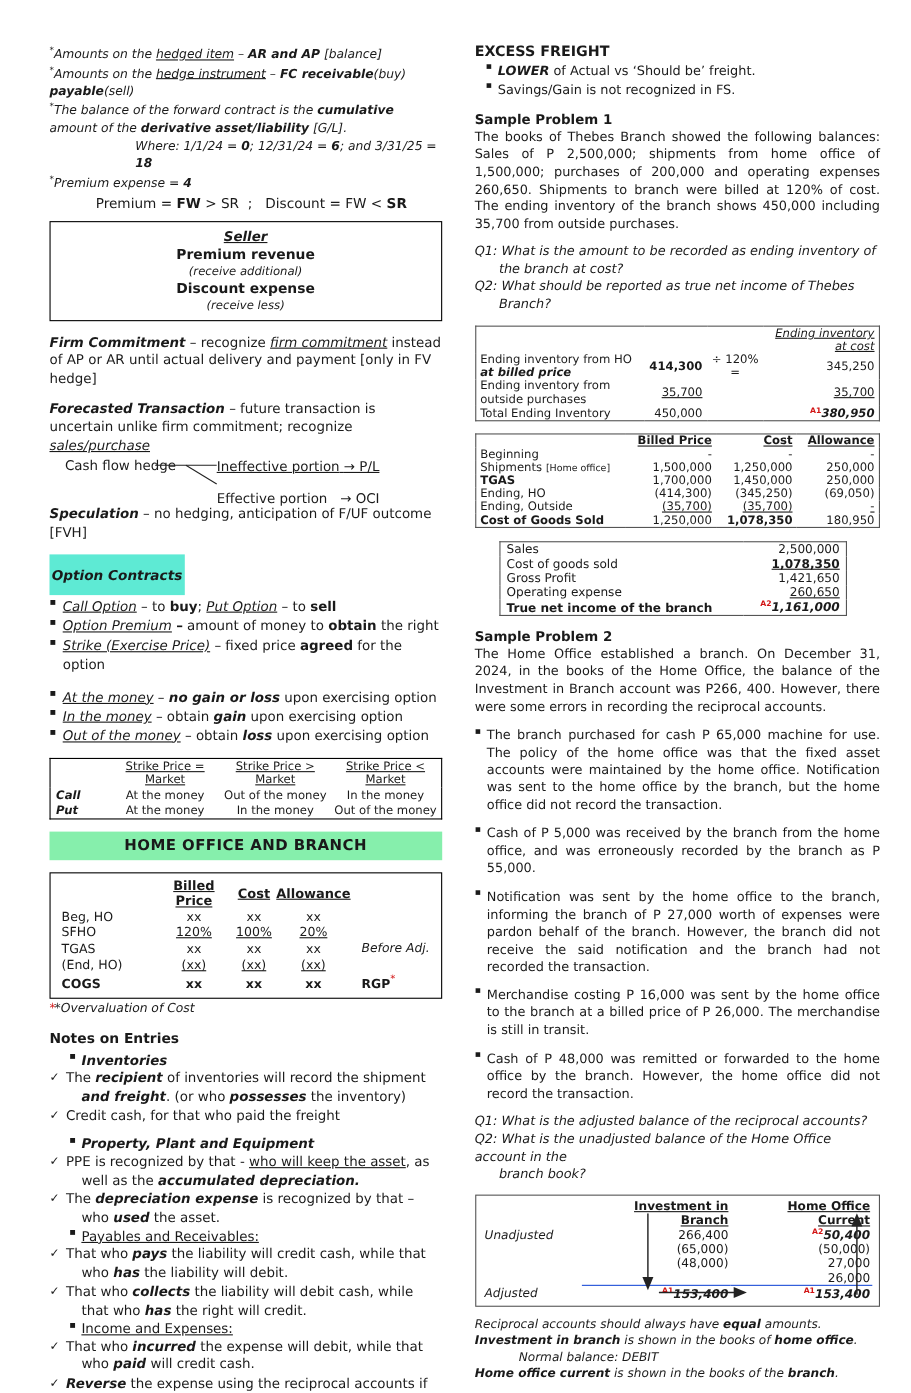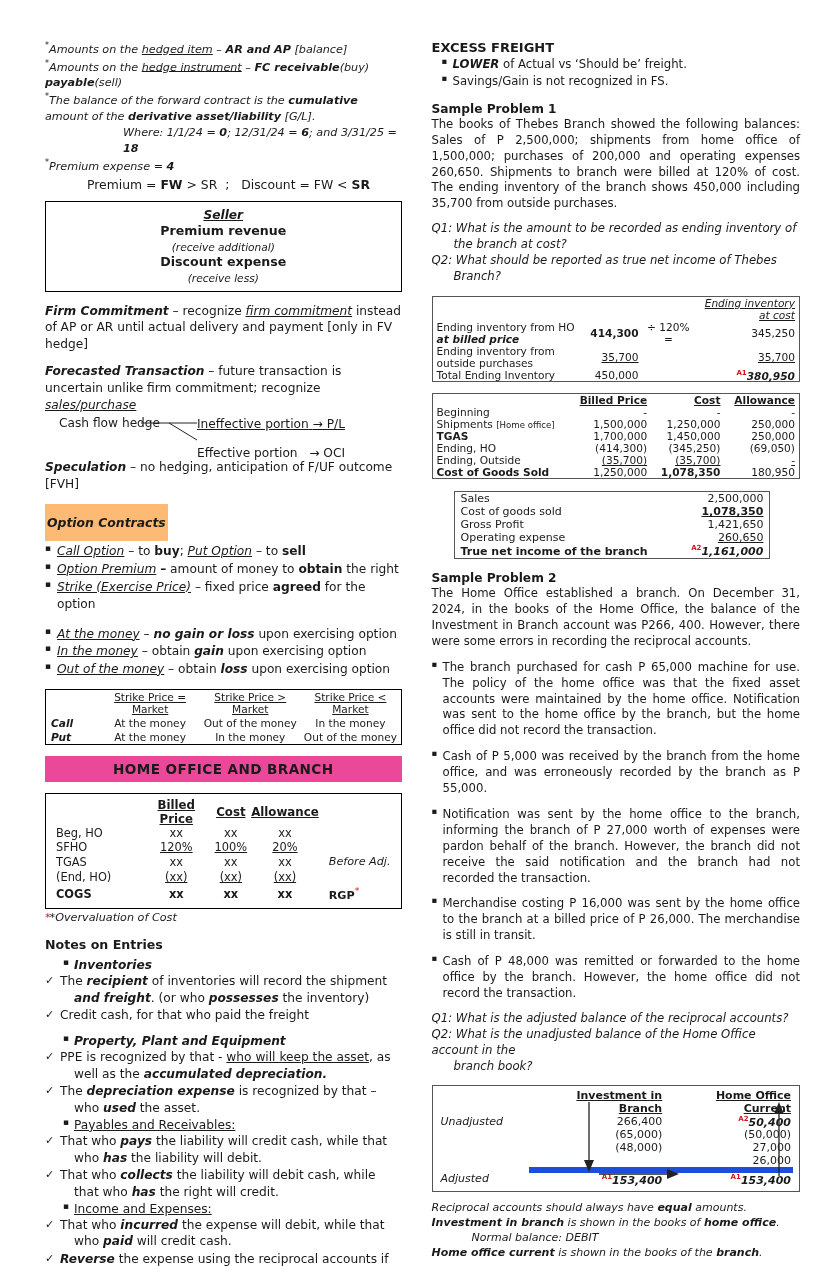--- a/index.html
+++ b/index.html
@@ -34,32 +34,32 @@
 
   .para{font-size:12.2px;line-height:1.36;margin-top:11px;}
   .para.tight{margin-top:9px;}
 
   .cfh{font-size:12.2px;margin-top:1px;position:relative;height:36px;}
   .cfh .lbl{position:absolute;left:14px;top:2px;}
   .cfh .eff{position:absolute;left:152px;top:0;margin-top:32px;}
   .cfh .ineff{position:absolute;left:152px;top:3px;text-decoration:underline;}
   .cfh svg{position:absolute;left:96px;top:0px;}
 
-  .opthead{background:#fdba74;display:inline-block;font-weight:bold;font-style:italic;font-size:12.4px;padding:11px 2px;}
+  .opthead{background:#5eead4;display:inline-block;font-weight:bold;font-style:italic;font-size:12.4px;padding:11px 2px;}
   ul.bul{list-style:none;margin:2px 0 0 0;padding:0;font-size:12.2px;line-height:1.44;}
   ul.bul>li{position:relative;padding-left:12px;}
   ul.bul>li:before{content:"\25AA";position:absolute;left:0;top:-1px;font-size:9px;}
 
   
   table.cp{border-collapse:collapse;border:1.6px solid #000;width:100%;margin-top:11px;font-size:10.6px;}
   table.cp td{padding:1px 3px;text-align:center;}
   table.cp td.rh{font-weight:bold;font-style:italic;text-align:left;padding-left:5px;width:46px;}
   table.cp .hd{text-decoration:underline;}
 
-  .banner{background:#ec4899;text-align:center;font-weight:bold;font-size:13.6px;letter-spacing:.4px;padding:5px 0;margin:11px 0 11px 0;}
+  .banner{background:#86efac;text-align:center;font-weight:bold;font-size:13.6px;letter-spacing:.4px;padding:5px 0;margin:11px 0 11px 0;}
 
   
   .cogsbox{border:1.6px solid #000;padding:4px 8px 4px 8px;}
   table.cogs{border-collapse:collapse;width:100%;font-size:11.4px;}
   table.cogs td{padding:0px 2px;}
   table.cogs td.lbl{text-align:left;width:82px;}
   table.cogs td.n{text-align:center;}
   table.cogs td.note{text-align:left;font-style:italic;padding-left:8px;white-space:nowrap;}
   table.cogs .hd{font-weight:bold;text-decoration:underline;text-align:center;font-size:11.8px;}
   .und{text-decoration:underline;}
@@ -86,21 +86,21 @@
   ul.rbul>li{position:relative;padding-left:11px;margin-top:10px;text-align:justify;}
   ul.rbul>li:before{content:"\25AA";position:absolute;left:0;top:-1px;font-size:8.5px;}
   ul.rbul.tightl>li{margin-top:1px;}
 
   table.inv{border-collapse:collapse;border:1.4px solid #555;width:100%;margin-top:11px;font-size:10.6px;}
   table.inv td{padding:0 4px;}
   table.inv td.l{text-align:left;}
   table.inv td.r{text-align:right;}
   table.inv td.c{text-align:center;}
   .ulhd{text-decoration:underline;font-weight:normal;}
-  .tline{border-top:6px solid #1d4ed8;}
+  .tline{border-top:1px solid #1d4ed8;}
   .sup-red{color:#d21414;font-size:7px;vertical-align:super;font-weight:bold;}
 
   table.gp{border-collapse:collapse;border:1.4px solid #555;font-size:11px;margin-top:12px;width:86%;}
   table.gp td{padding:0px 6px;}
   table.gp td.r{text-align:right;}
 
   table.bp{border-collapse:collapse;border:1.4px solid #555;width:100%;margin-top:11px;font-size:10.6px;}
   table.bp td{padding:0 4px;}
   table.bp td.r{text-align:right;}
   table.bp .tiny{font-size:8.6px;}

